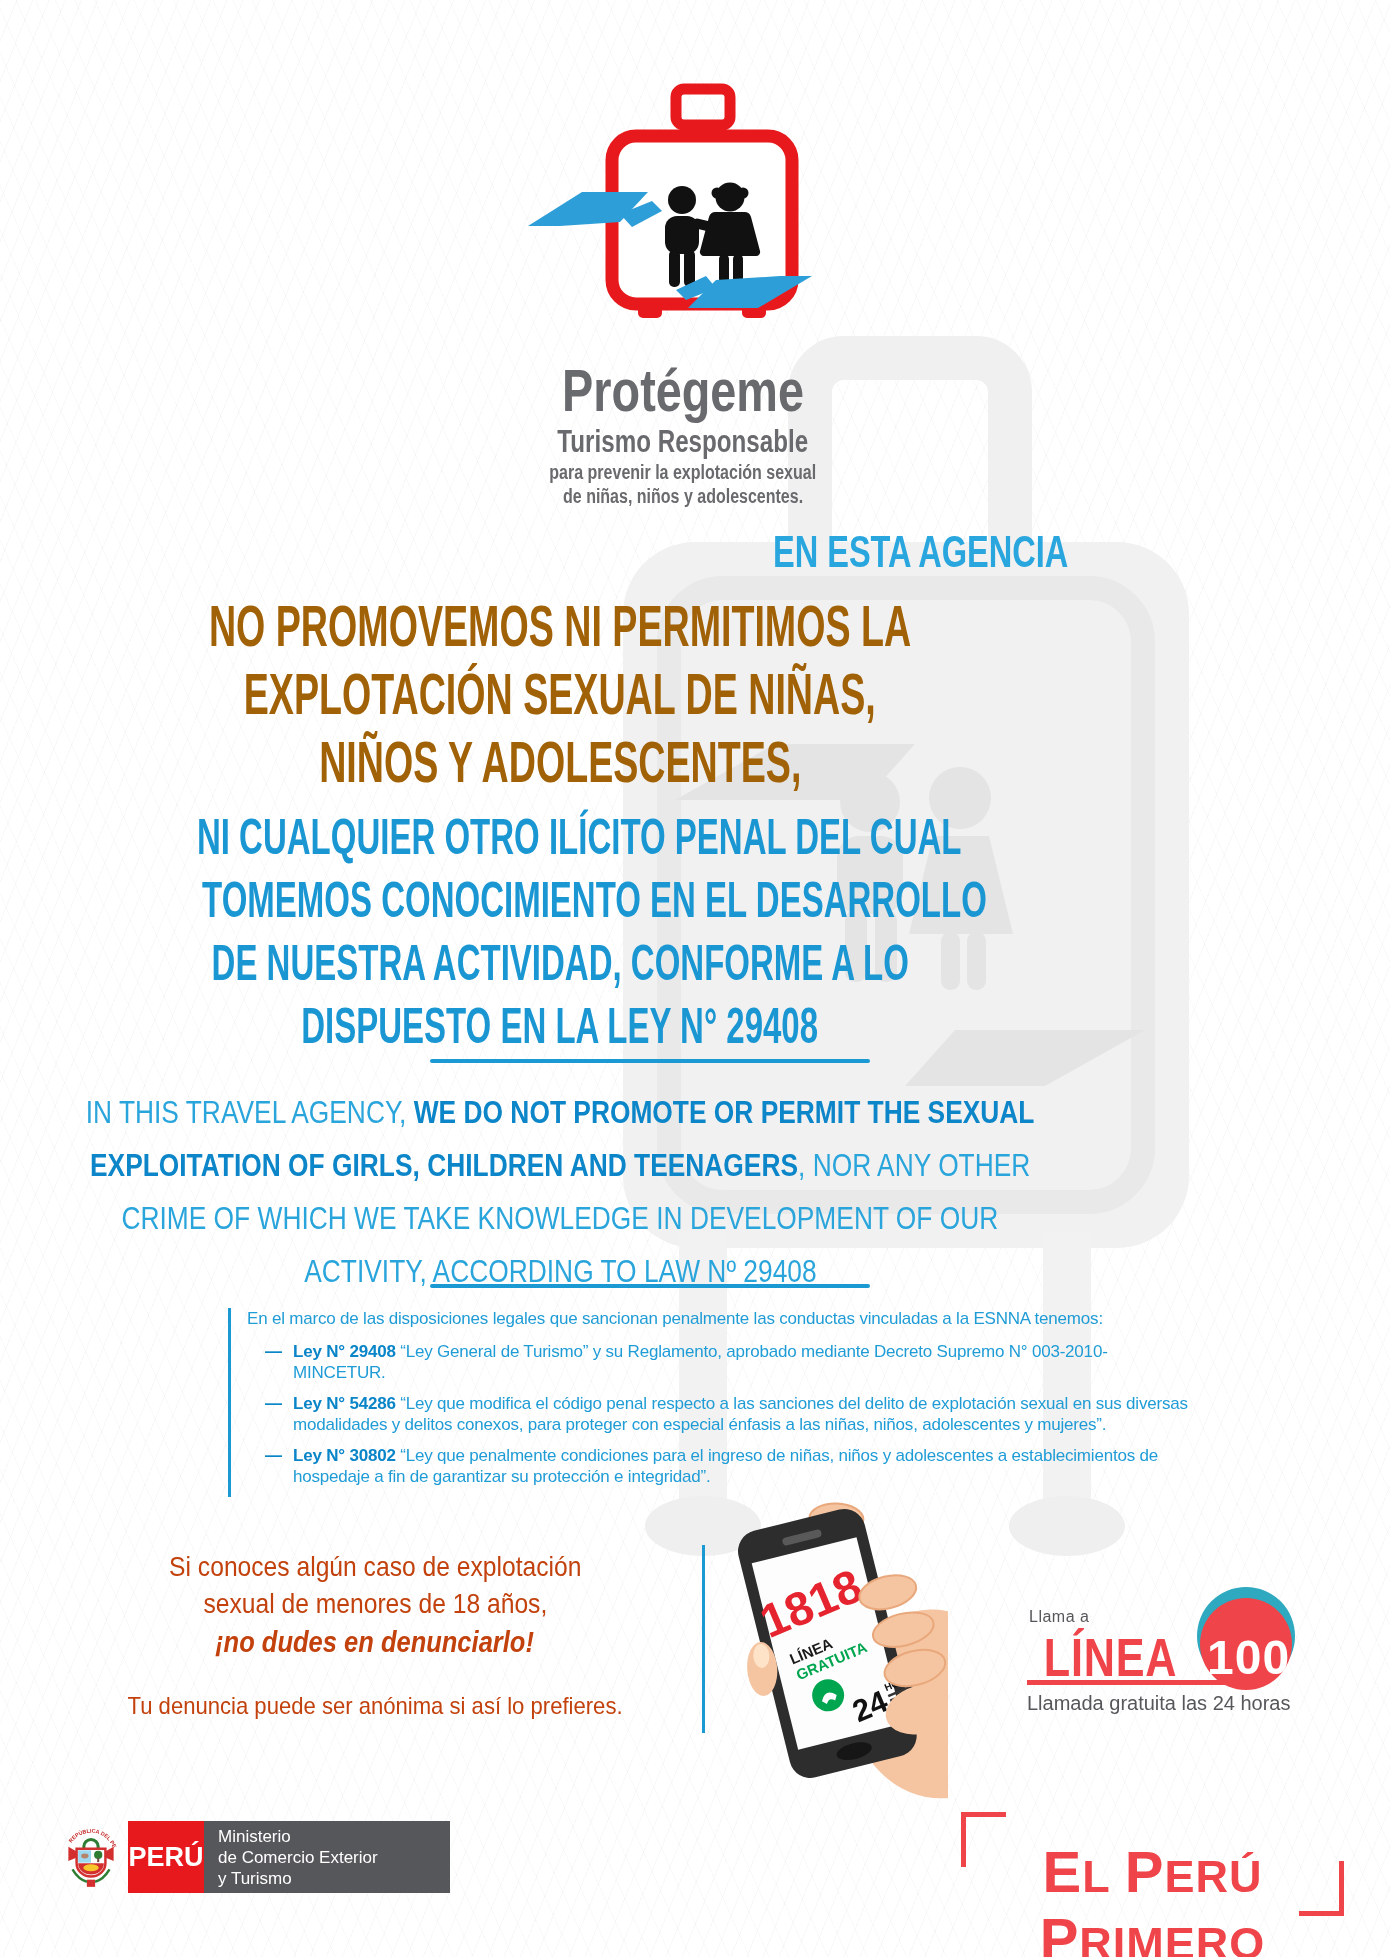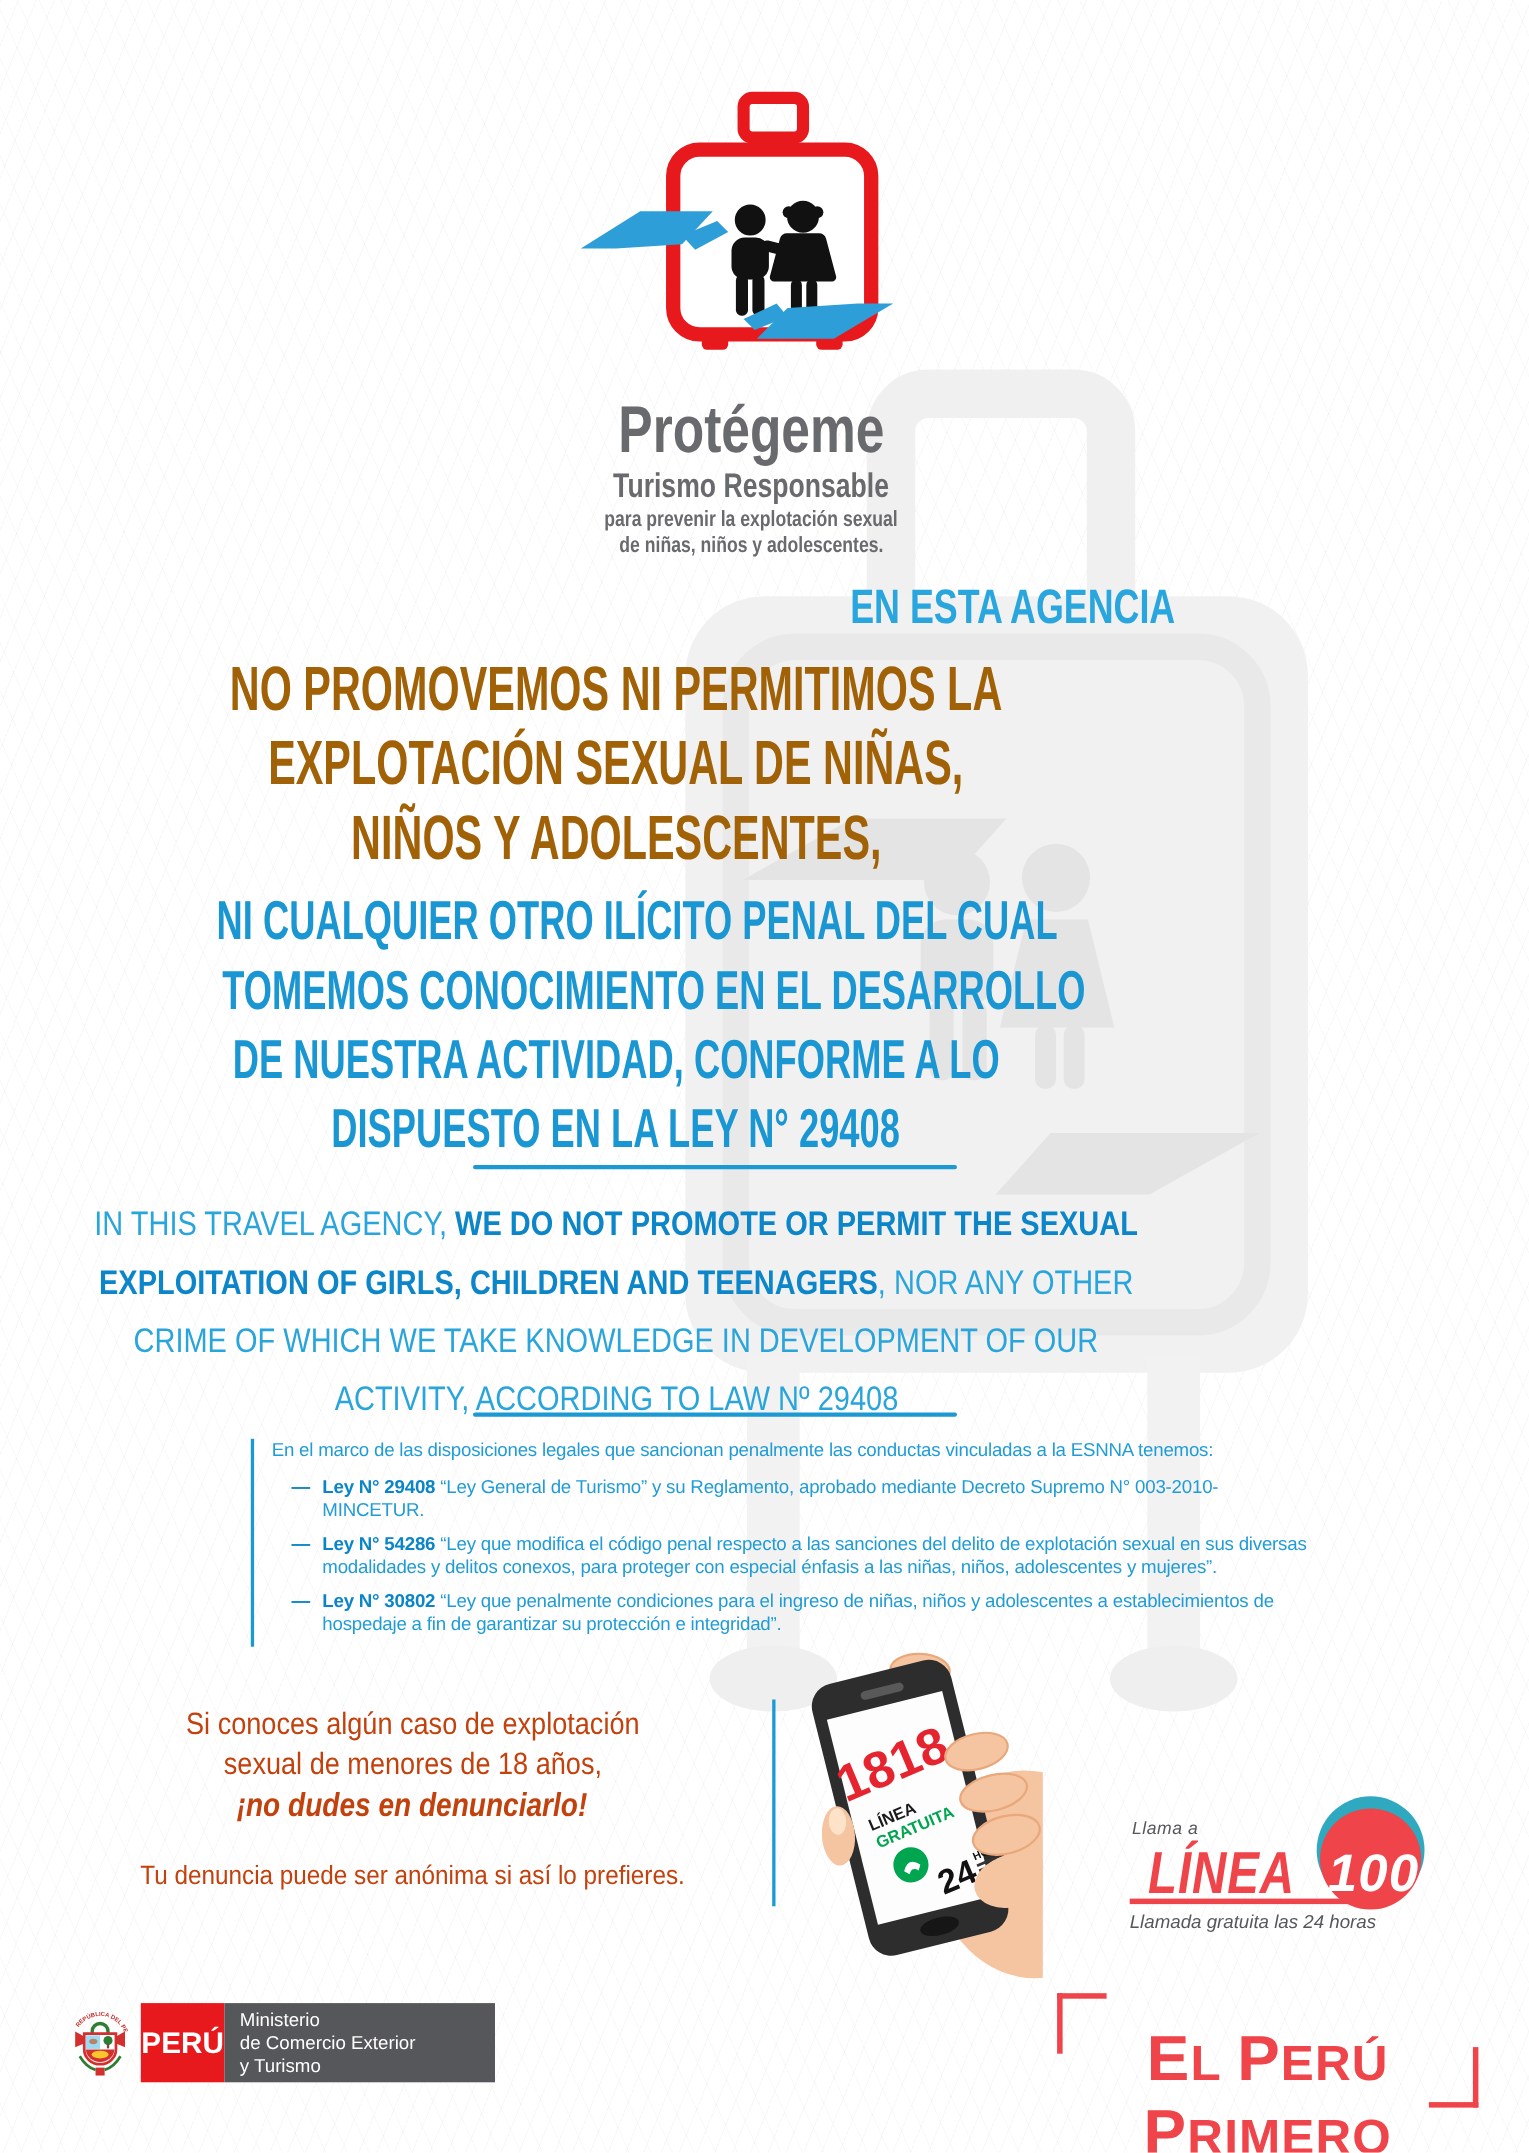--- a/index.html
+++ b/index.html
@@ -49,28 +49,28 @@
 
   
   .report{left:80px;top:1548px;width:590px;text-align:center;color:#c2410c;}
   .report .r1{font-size:28px;line-height:37px;font-weight:500;}
   .report .r3{font-size:30px;line-height:38px;font-weight:800;margin-top:1px;font-style:italic;}
   .report .r4{font-size:24px;margin-top:31px;font-weight:500;}
   .vsep{left:702px;top:1545px;width:3px;height:188px;background:#1B99D3;}
   .phone{left:718px;top:1490px;width:230px;height:315px;}
 
   
-  .linea100{left:1015px;top:1650px;width:345px;height:125px;font-style:italic;}
+  .linea100{left:1015px;top:1604px;width:345px;height:125px;}
   .llama{position:absolute;left:14px;top:4px;font-size:16px;color:#56575B;letter-spacing:0.5px;}
   .l100-teal{position:absolute;left:182px;top:-17px;width:98px;height:98px;border-radius:50%;background:#2FA9BF;}
   .l100-circle{position:absolute;left:185px;top:-6px;width:92px;height:92px;border-radius:50%;background:#EF4449;}
   .l100-word{position:absolute;left:12px;top:22px;font-size:54px;font-weight:800;color:#EF4449;letter-spacing:1px;}
   .l100-num{position:absolute;left:192px;top:26px;font-size:48px;font-weight:800;color:#fff;letter-spacing:1px;}
   .l100-line{position:absolute;left:12px;top:76px;width:228px;height:5px;background:#EF4449;}
-  .l100-cap{position:absolute;left:12px;top:88px;font-size:17px;color:#56575B;}
+  .l100-cap{position:absolute;left:12px;top:88px;font-size:20px;color:#56575B;}
 
   
   .gov{left:60px;top:1820px;height:74px;display:flex;align-items:center;}
   .coat{width:62px;height:70px;margin-right:6px;}
   .peru-box{width:76px;height:72px;background:#E8191C;color:#fff;display:flex;align-items:center;
     justify-content:center;font-size:27px;font-weight:700;}
   .min-box{width:232px;height:72px;background:#56575B;color:#fff;display:flex;flex-direction:column;
     justify-content:center;padding-left:14px;font-size:17px;line-height:21px;}
   .slogan{left:945px;top:1808px;width:415px;height:112px;}
   .slogan-words{position:absolute;left:0;top:30px;width:100%;text-align:center;color:#EF4449;}

